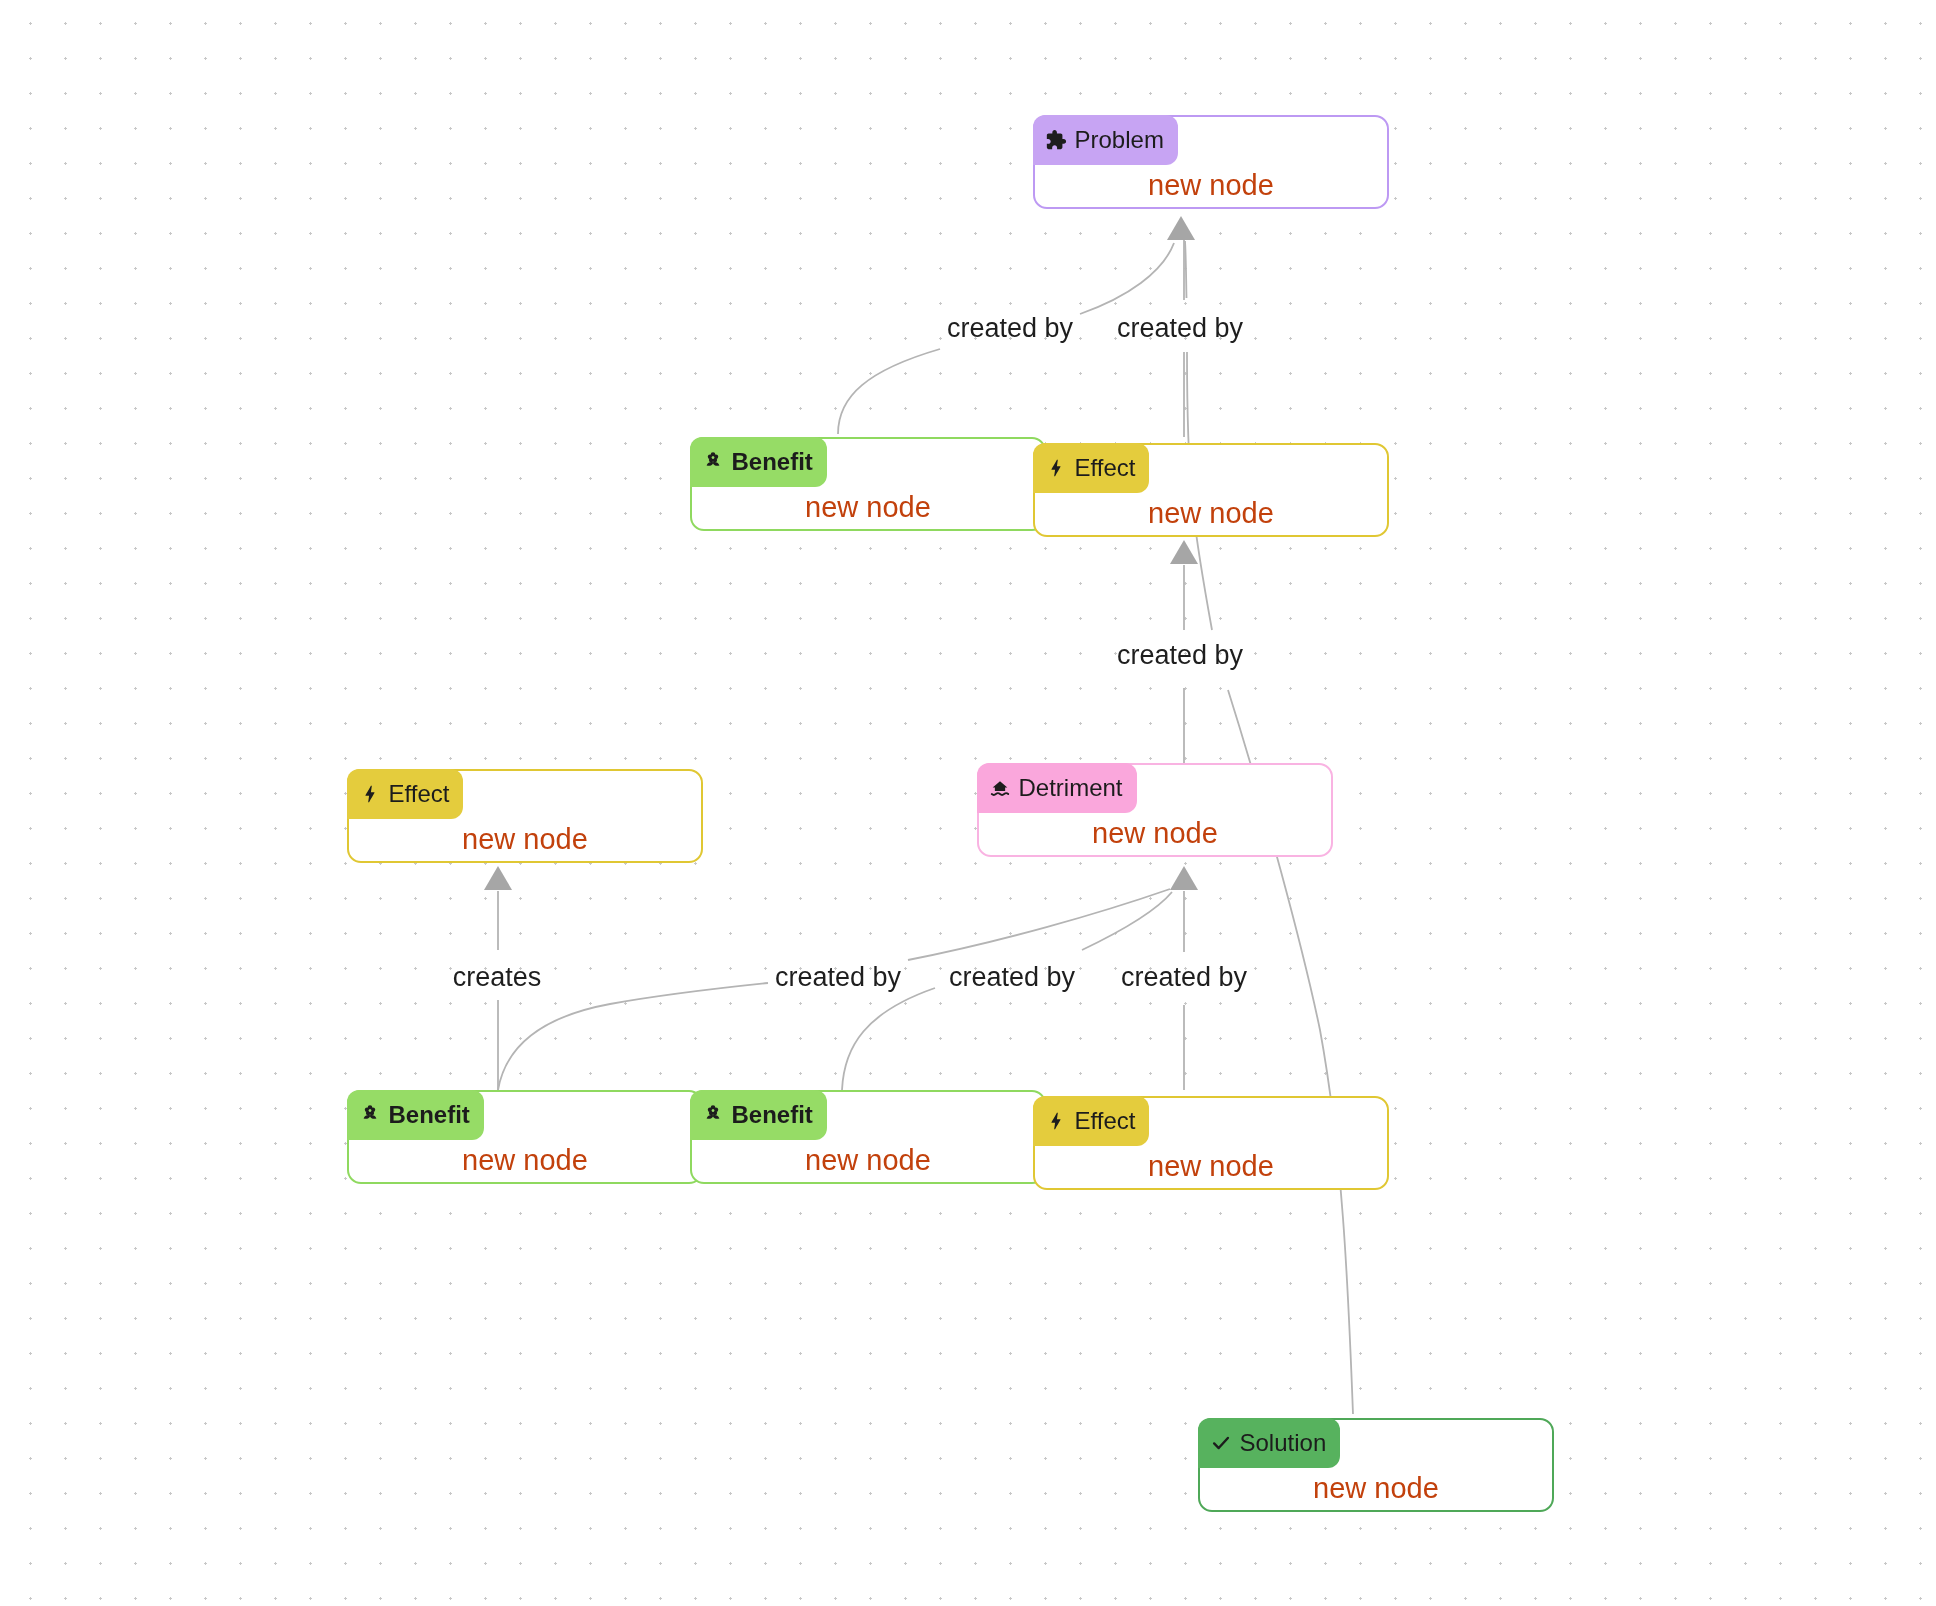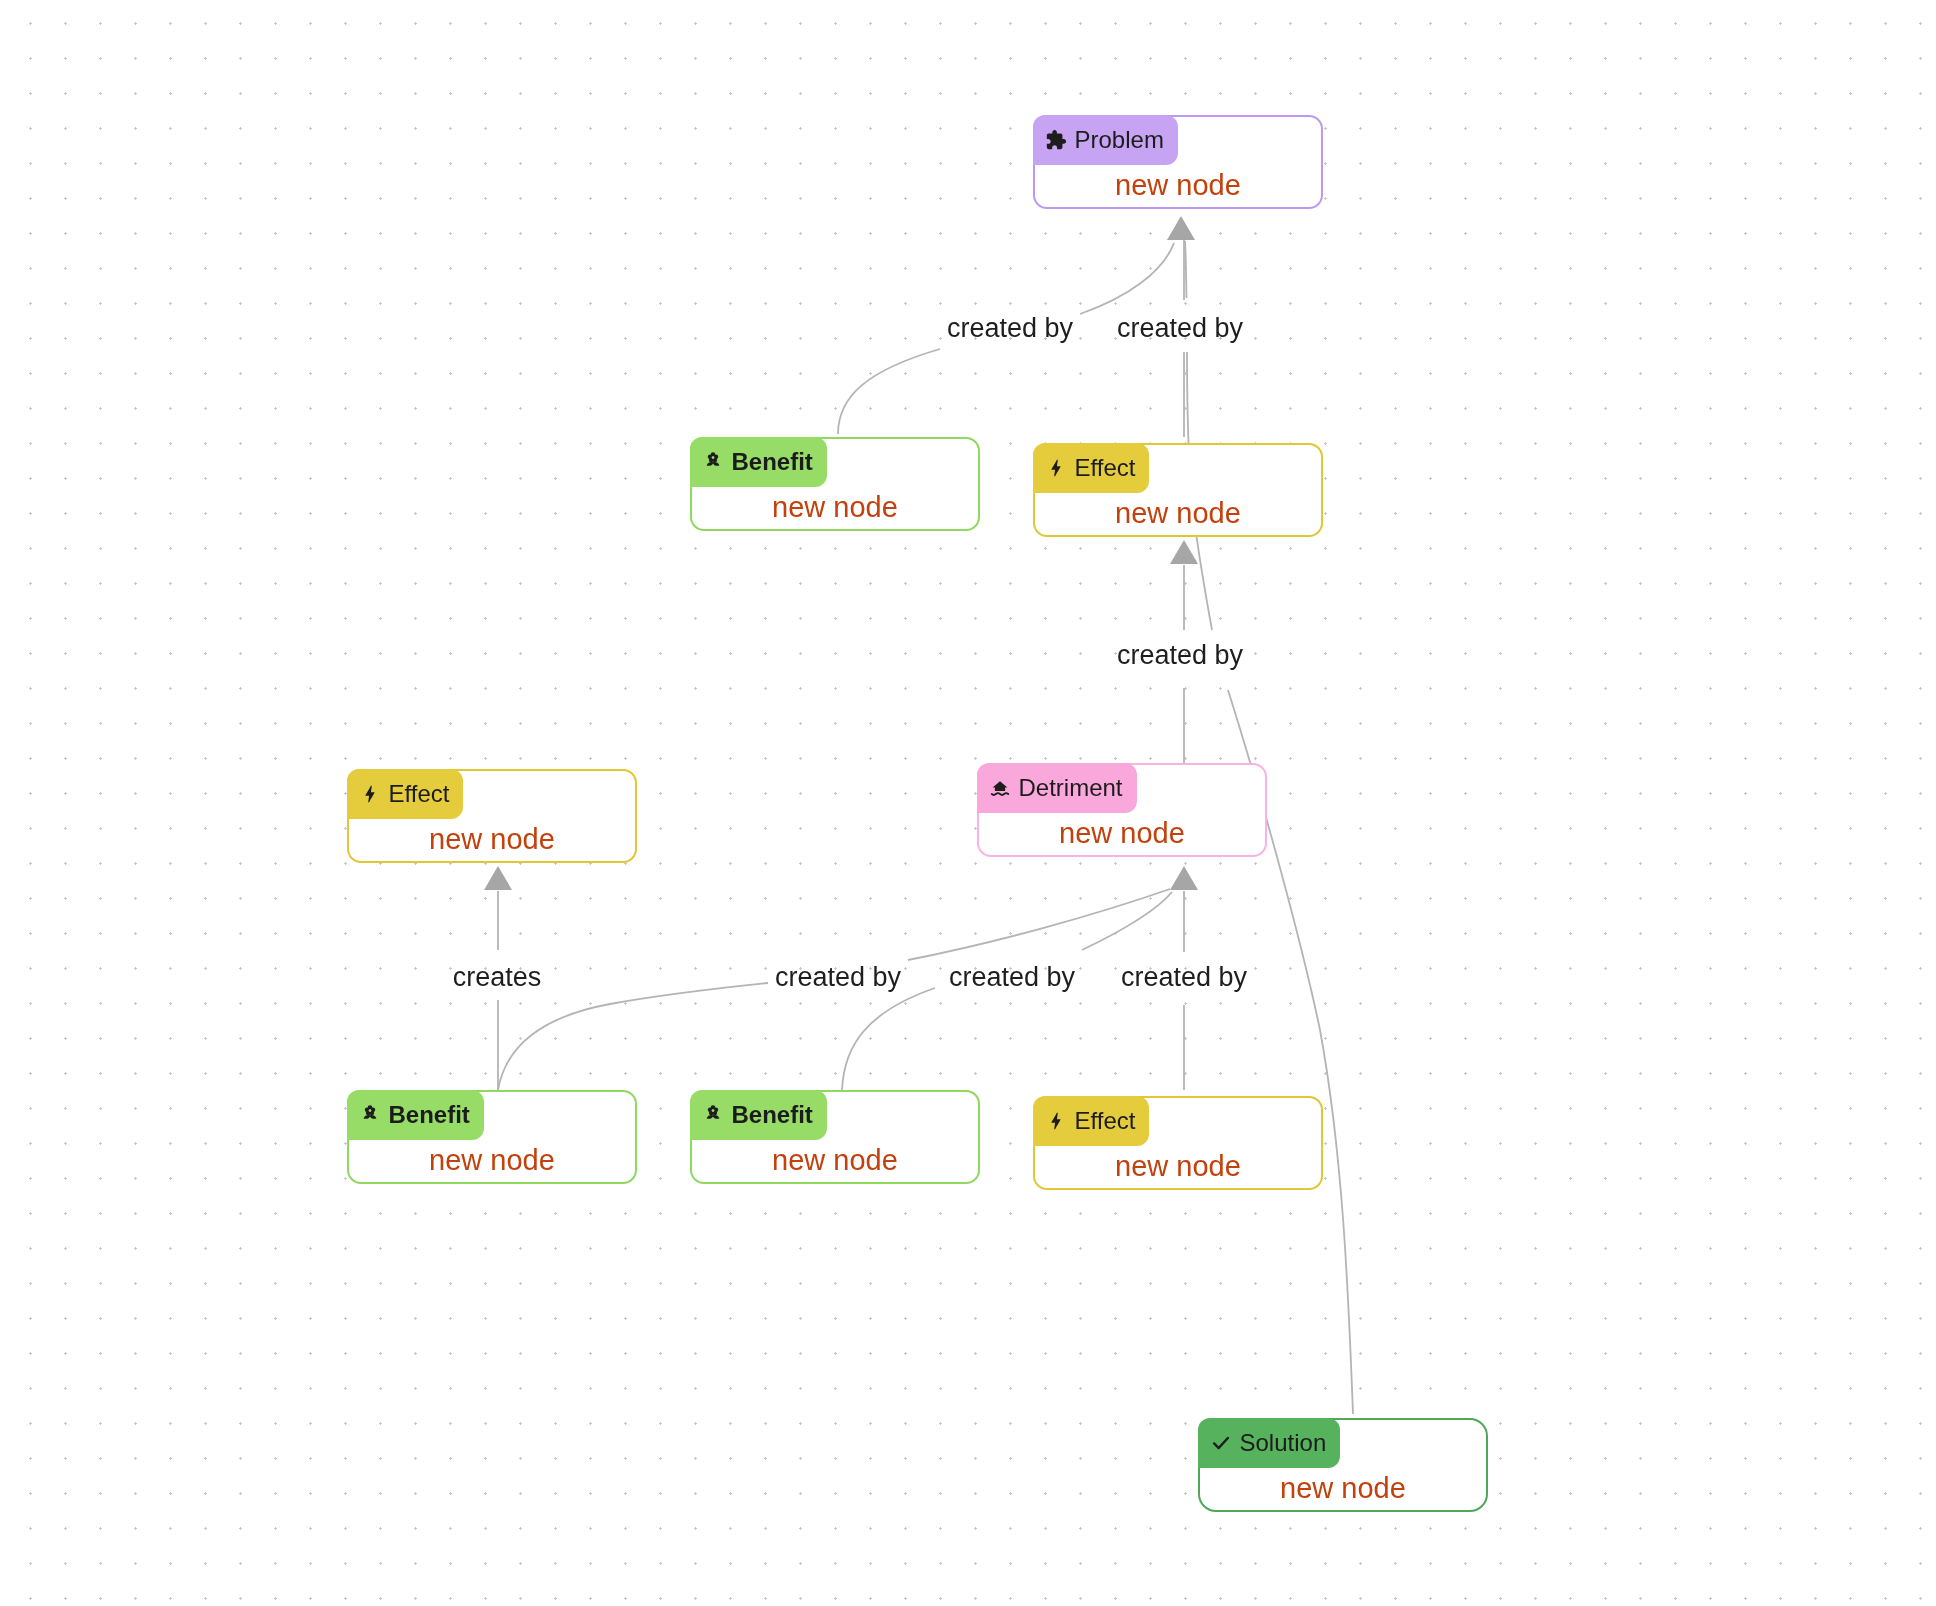--- a/index.html
+++ b/index.html
@@ -18,21 +18,21 @@
   svg.edges{position:absolute;left:0;top:0;z-index:0;}
   .edge-line{stroke:#b4b4b4;stroke-width:1.8;fill:none;}
   .edge-arrow{fill:#a6a6a6;stroke:none;}
 
   .edge-label{
     position:absolute;z-index:1;transform:translate(-50%,-50%);
     font-size:27px;color:#1e1e1e;white-space:nowrap;line-height:1.2;
   }
 
   .node{
-    position:absolute;z-index:2;width:290px;height:94px;box-sizing:border-box;
+    position:absolute;z-index:2;width:356px;height:94px;box-sizing:border-box;
     background:#ffffff;border:2.5px solid #999;border-radius:14px;
   }
   .badge{
     position:absolute;top:-2.5px;left:-2.5px;height:50px;box-sizing:border-box;
     display:inline-flex;align-items:center;gap:8px;
     padding:0 14px 0 12px;border-radius:12px 12px 12px 0;
     font-size:24px;color:#1c1c1c;white-space:nowrap;
   }
   .icon{width:22px;height:22px;display:inline-flex;flex:0 0 auto;}
   .icon svg{width:22px;height:22px;display:block;}
@@ -40,21 +40,21 @@
     position:absolute;left:0;right:0;top:50px;bottom:4px;
     display:flex;align-items:center;justify-content:center;
     font-size:29px;color:#c2410c;
   }
   
   .node.problem  {border-color:#bd99f3;} .node.problem  .badge{background:#c7a4f3;}
   .node.benefit  {border-color:#8fd95f;} .node.benefit  .badge{background:#96dc66;font-weight:bold;}
   .node.effect   {border-color:#e0c733;margin-top:6px;} .node.effect   .badge{background:#e4cc3d;}
   .node.detriment{border-color:#f9b3e2;}
   .node.detriment .badge{background:#faa7dc;}
-  .node.solution {border-color:#4fa858;border-radius:18px;} .node.solution .badge{background:#57b25e;}
+  .node.solution {border-color:#4fa858;} .node.solution .badge{background:#57b25e;}
 </style>
 </head>
 <body>
 
 <div class="canvas">
 
   <svg class="edges" width="1936" height="1606" viewBox="0 0 1936 1606">
 
     <g>
       <path class="edge-line" d="M 838 434 C 838 396 868 370 940 349"></path>

